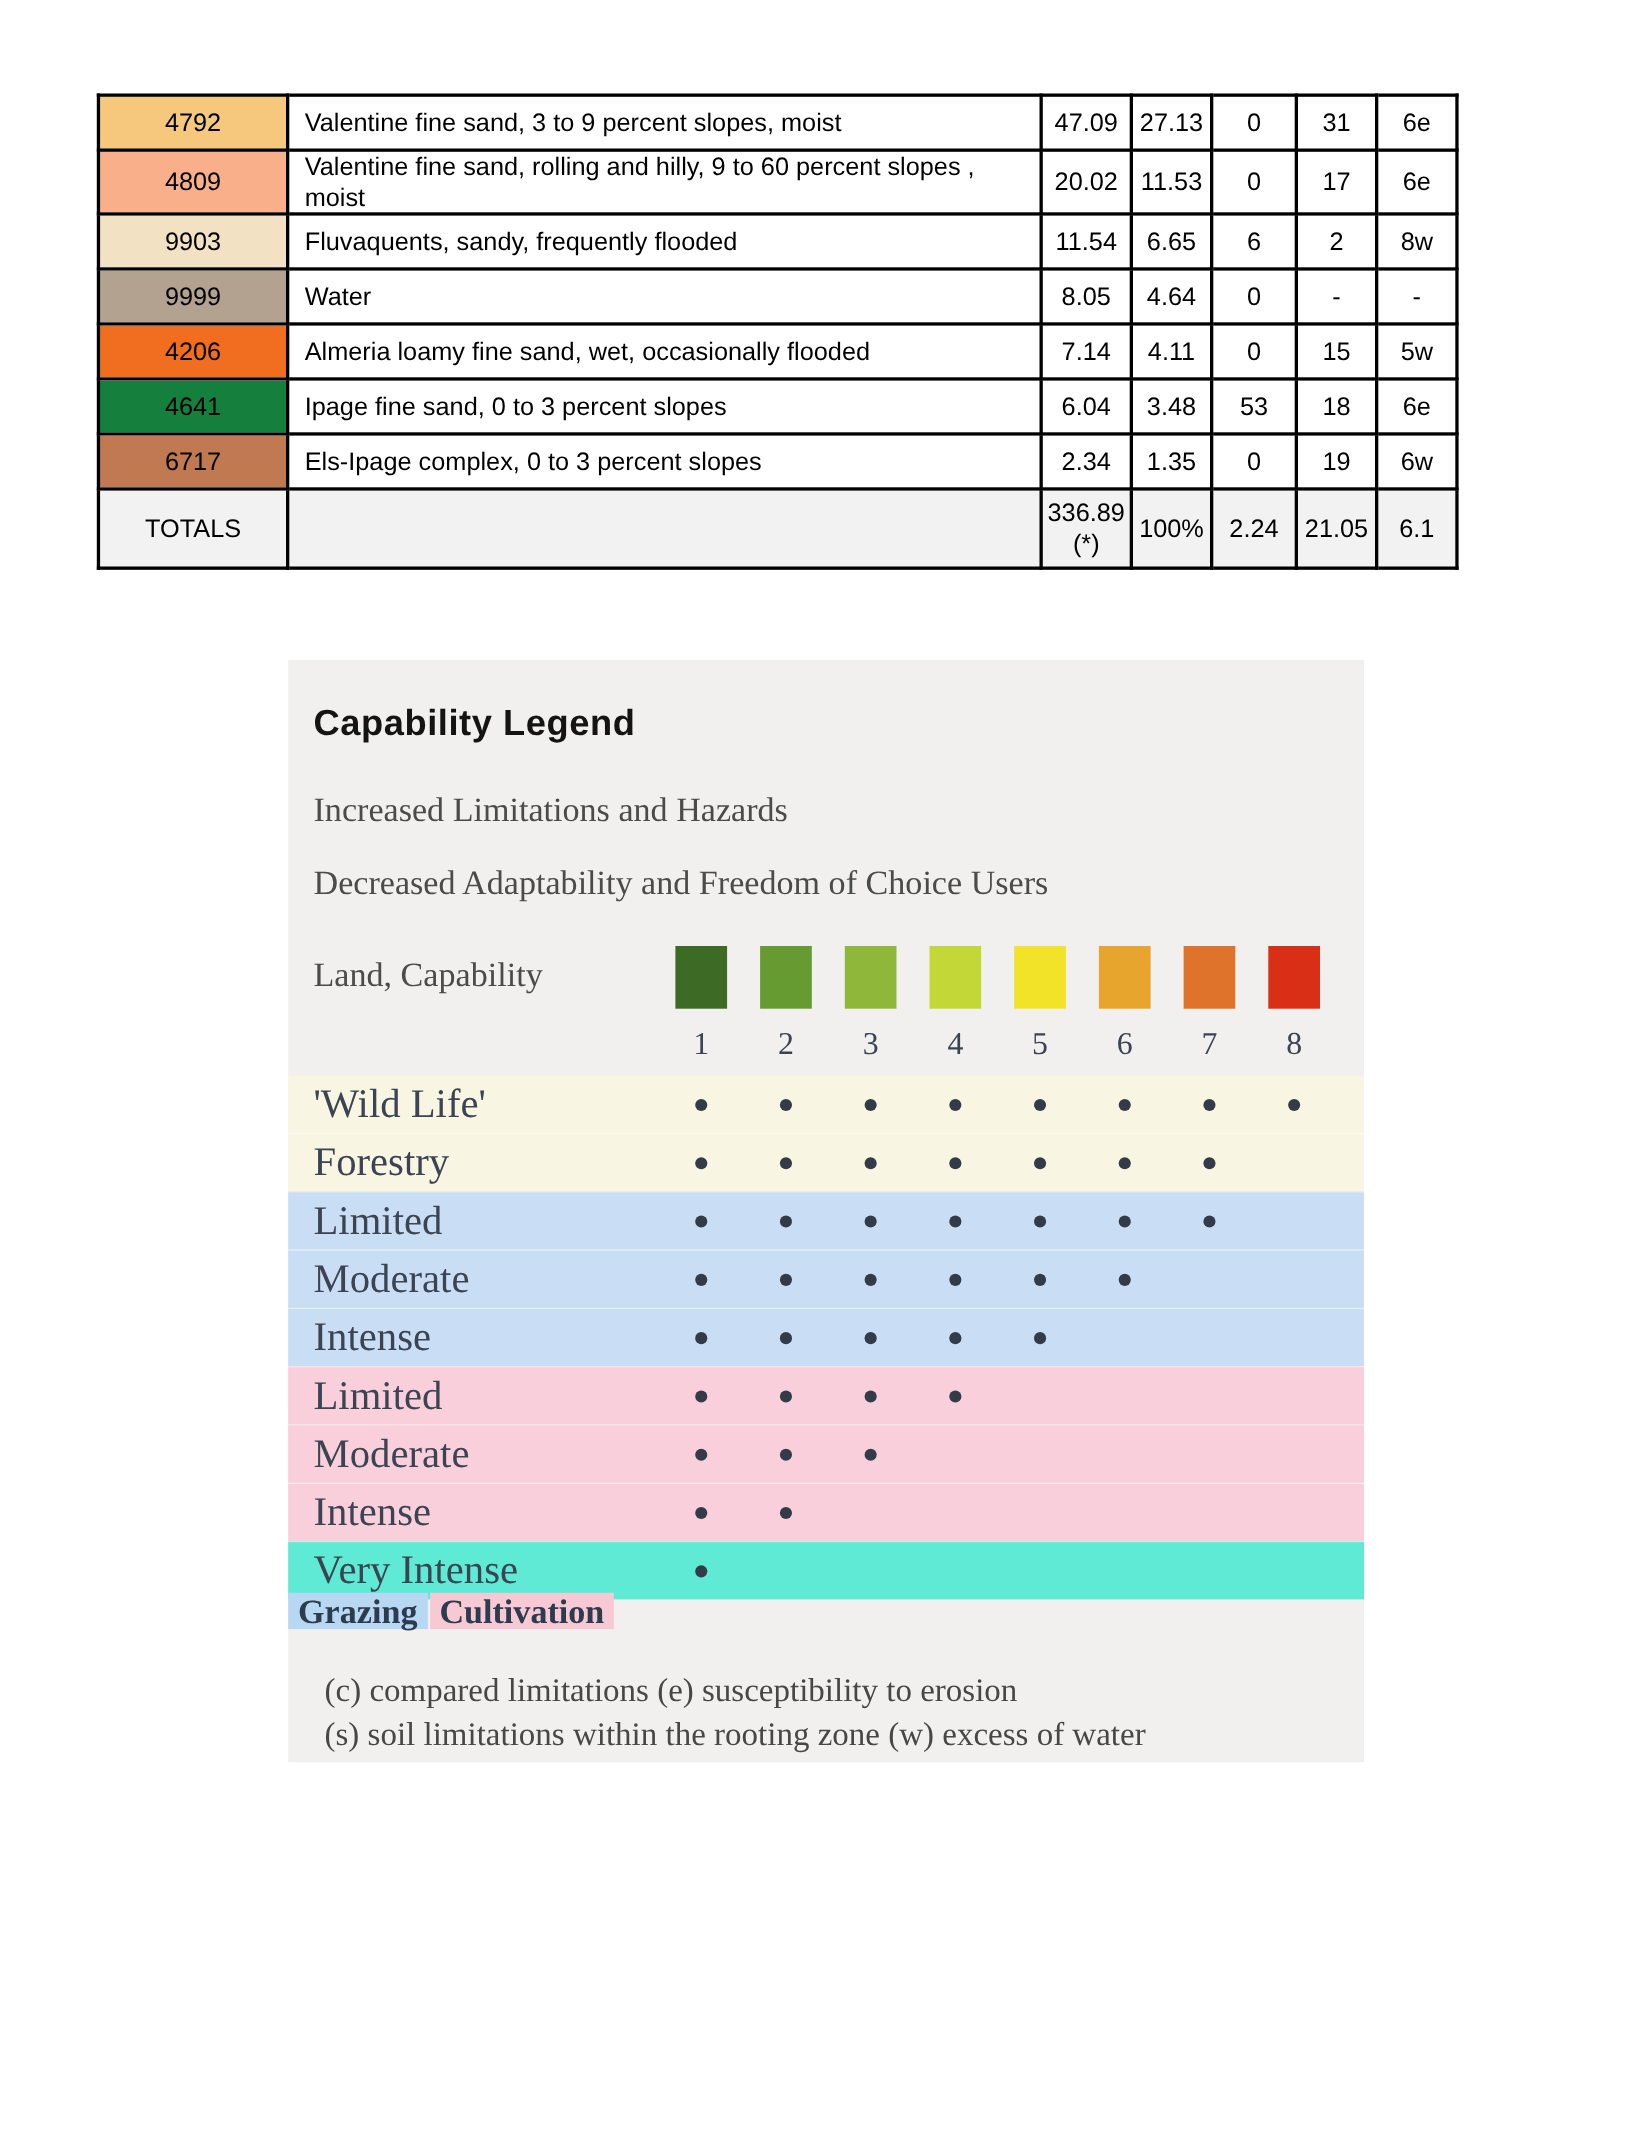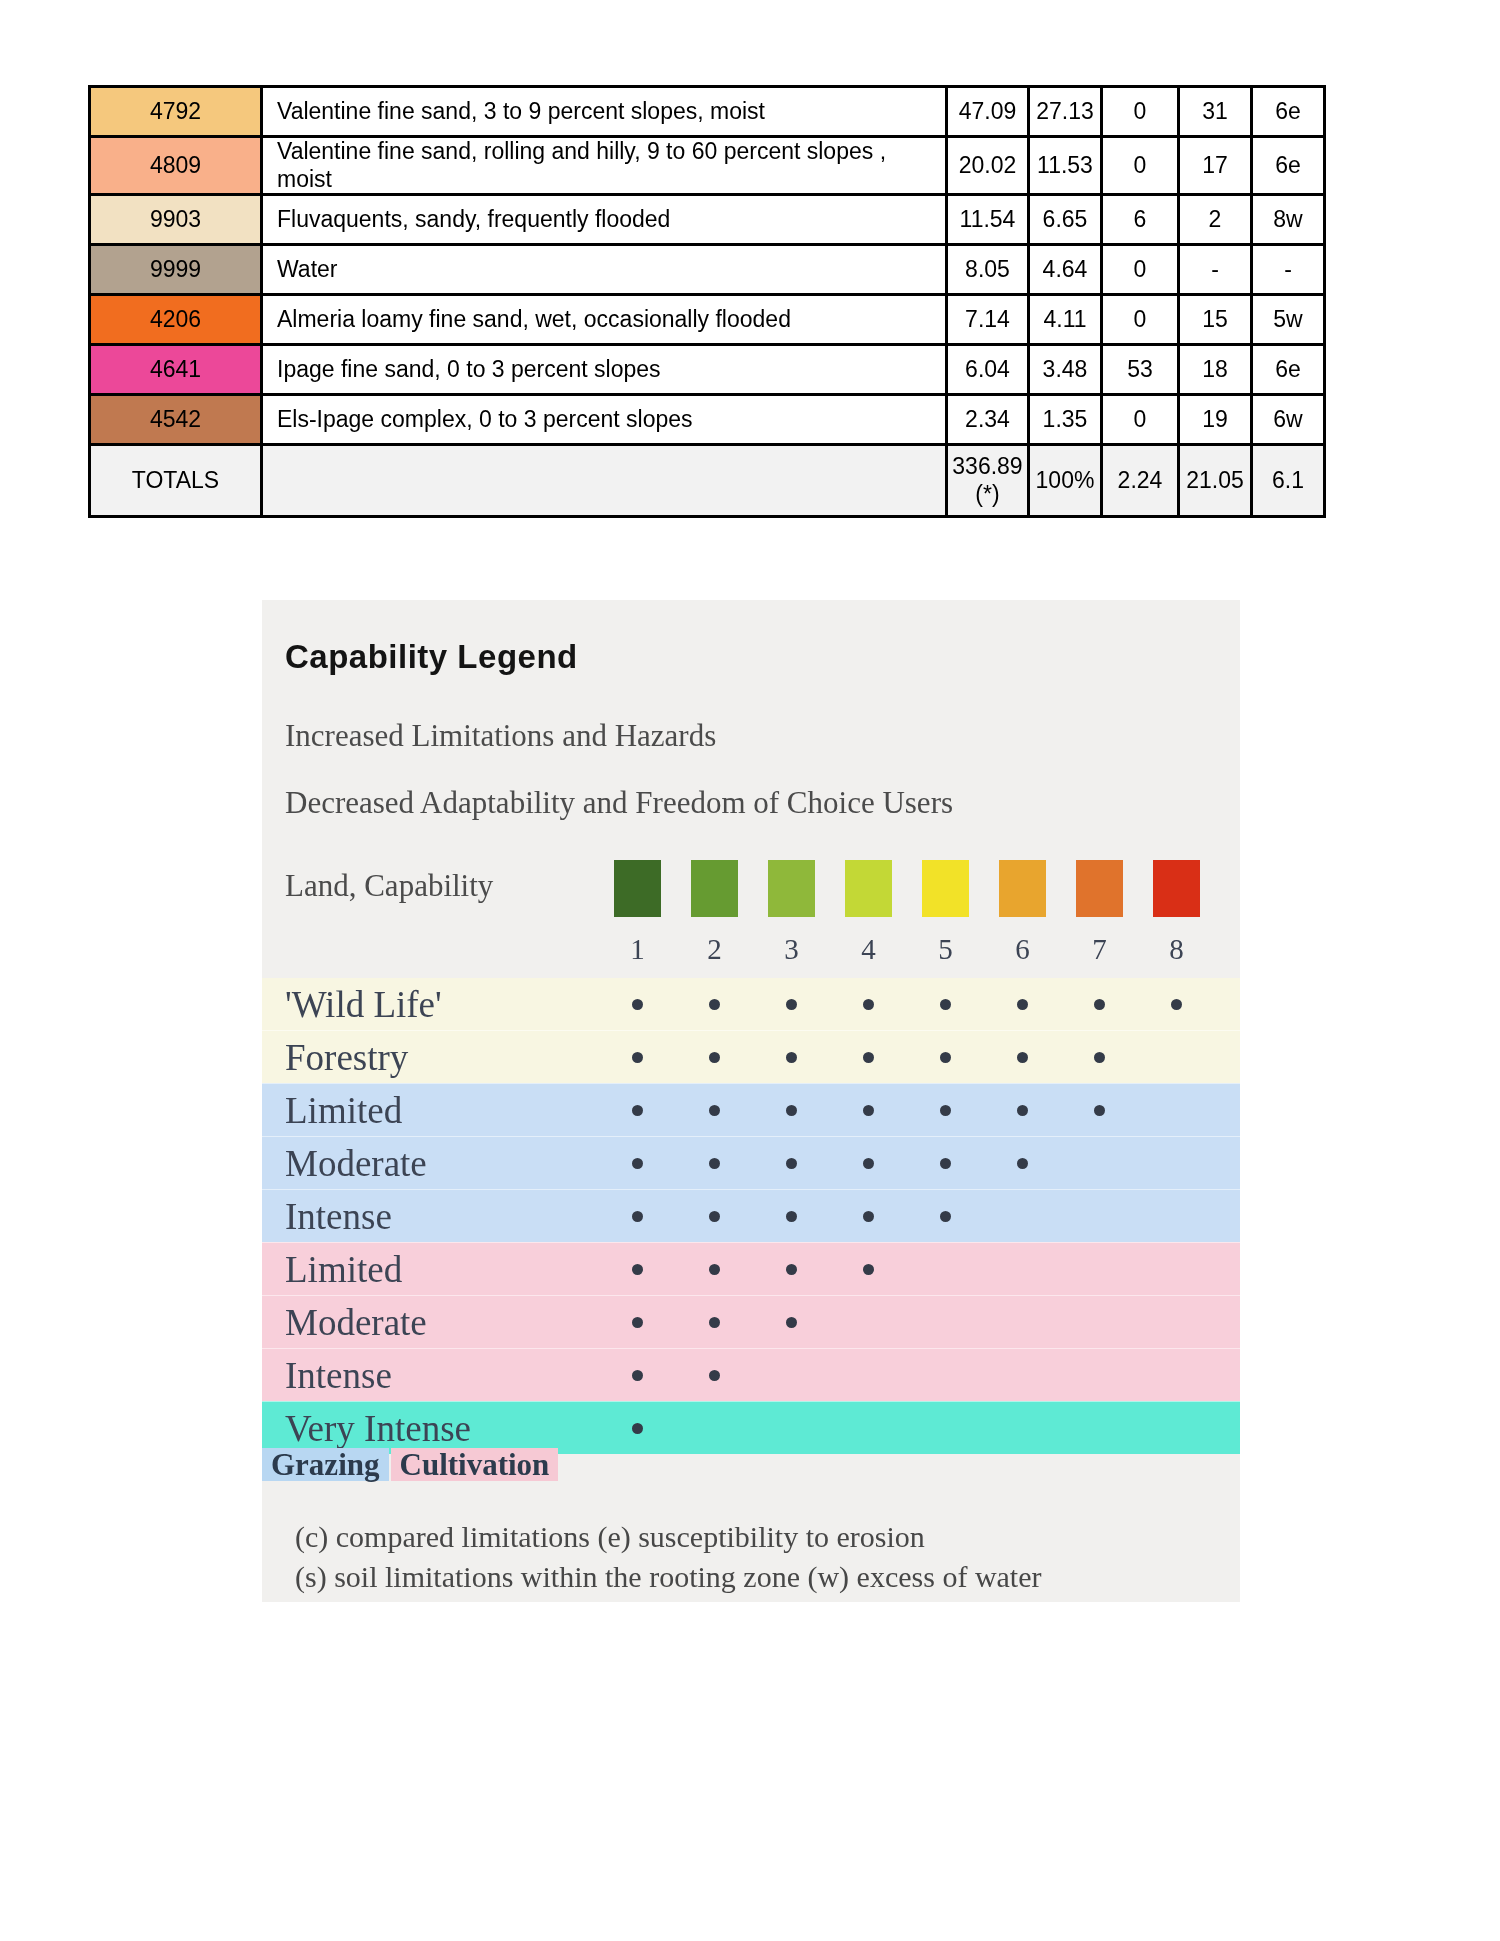--- a/index.html
+++ b/index.html
@@ -116,30 +116,30 @@
       <tr>
         <td class="cell-code" style="background-color: rgb(241, 109, 31);">4206</td>
         <td class="cell-desc">Almeria loamy fine sand, wet, occasionally flooded</td>
         <td class="cell-num">7.14</td>
         <td class="cell-num">4.11</td>
         <td class="cell-num">0</td>
         <td class="cell-num">15</td>
         <td class="cell-num">5w</td>
       </tr>
       <tr>
-        <td class="cell-code" style="background-color: #ec4899;">4641</td>
+        <td class="cell-code" style="background-color: #15803d;">4641</td>
         <td class="cell-desc">Ipage fine sand, 0 to 3 percent slopes</td>
         <td class="cell-num">6.04</td>
         <td class="cell-num">3.48</td>
         <td class="cell-num">53</td>
         <td class="cell-num">18</td>
         <td class="cell-num">6e</td>
       </tr>
       <tr>
-        <td class="cell-code" style="background-color: rgb(192, 121, 80);">4542</td>
+        <td class="cell-code" style="background-color: rgb(192, 121, 80);">6717</td>
         <td class="cell-desc">Els-Ipage complex, 0 to 3 percent slopes</td>
         <td class="cell-num">2.34</td>
         <td class="cell-num">1.35</td>
         <td class="cell-num">0</td>
         <td class="cell-num">19</td>
         <td class="cell-num">6w</td>
       </tr>
       <tr class="totals">
         <td class="cell-code">TOTALS</td>
         <td class="cell-desc"></td>

